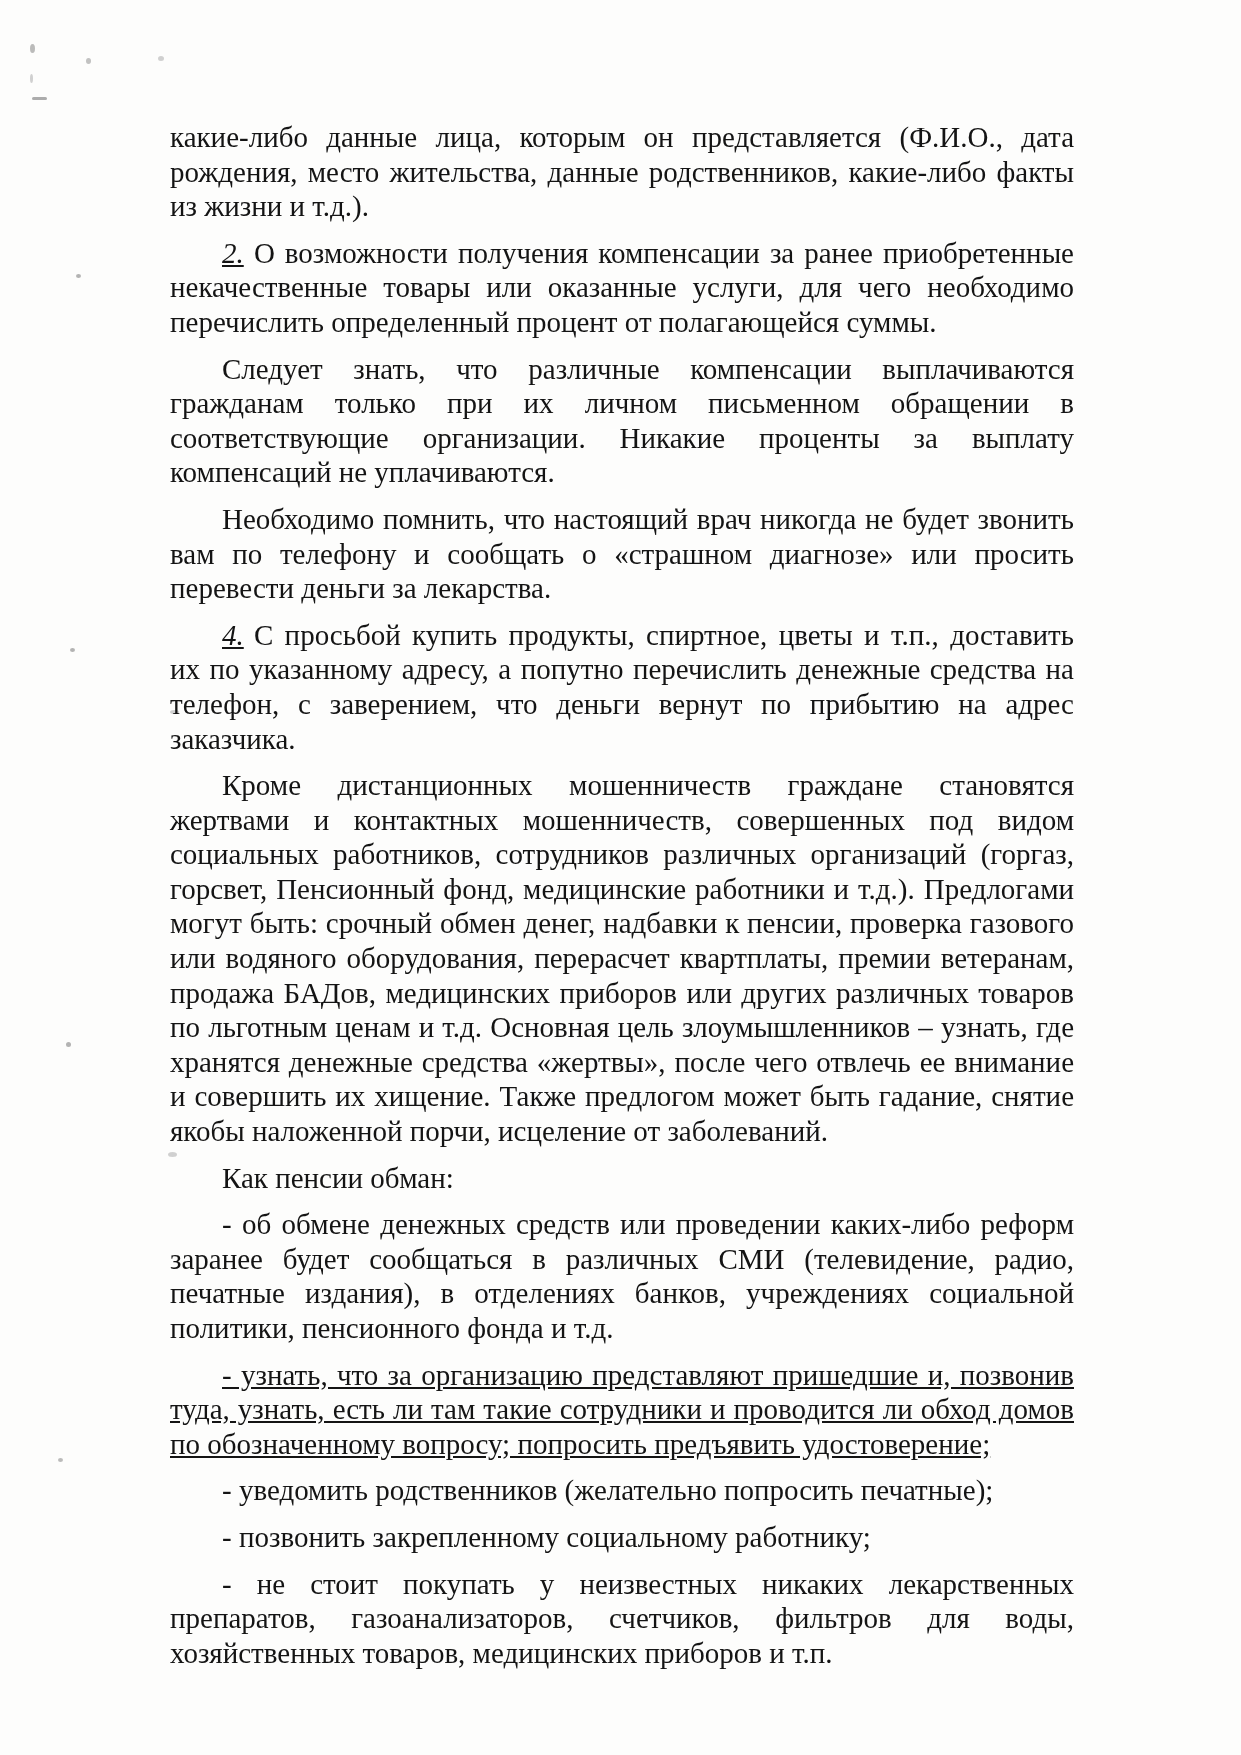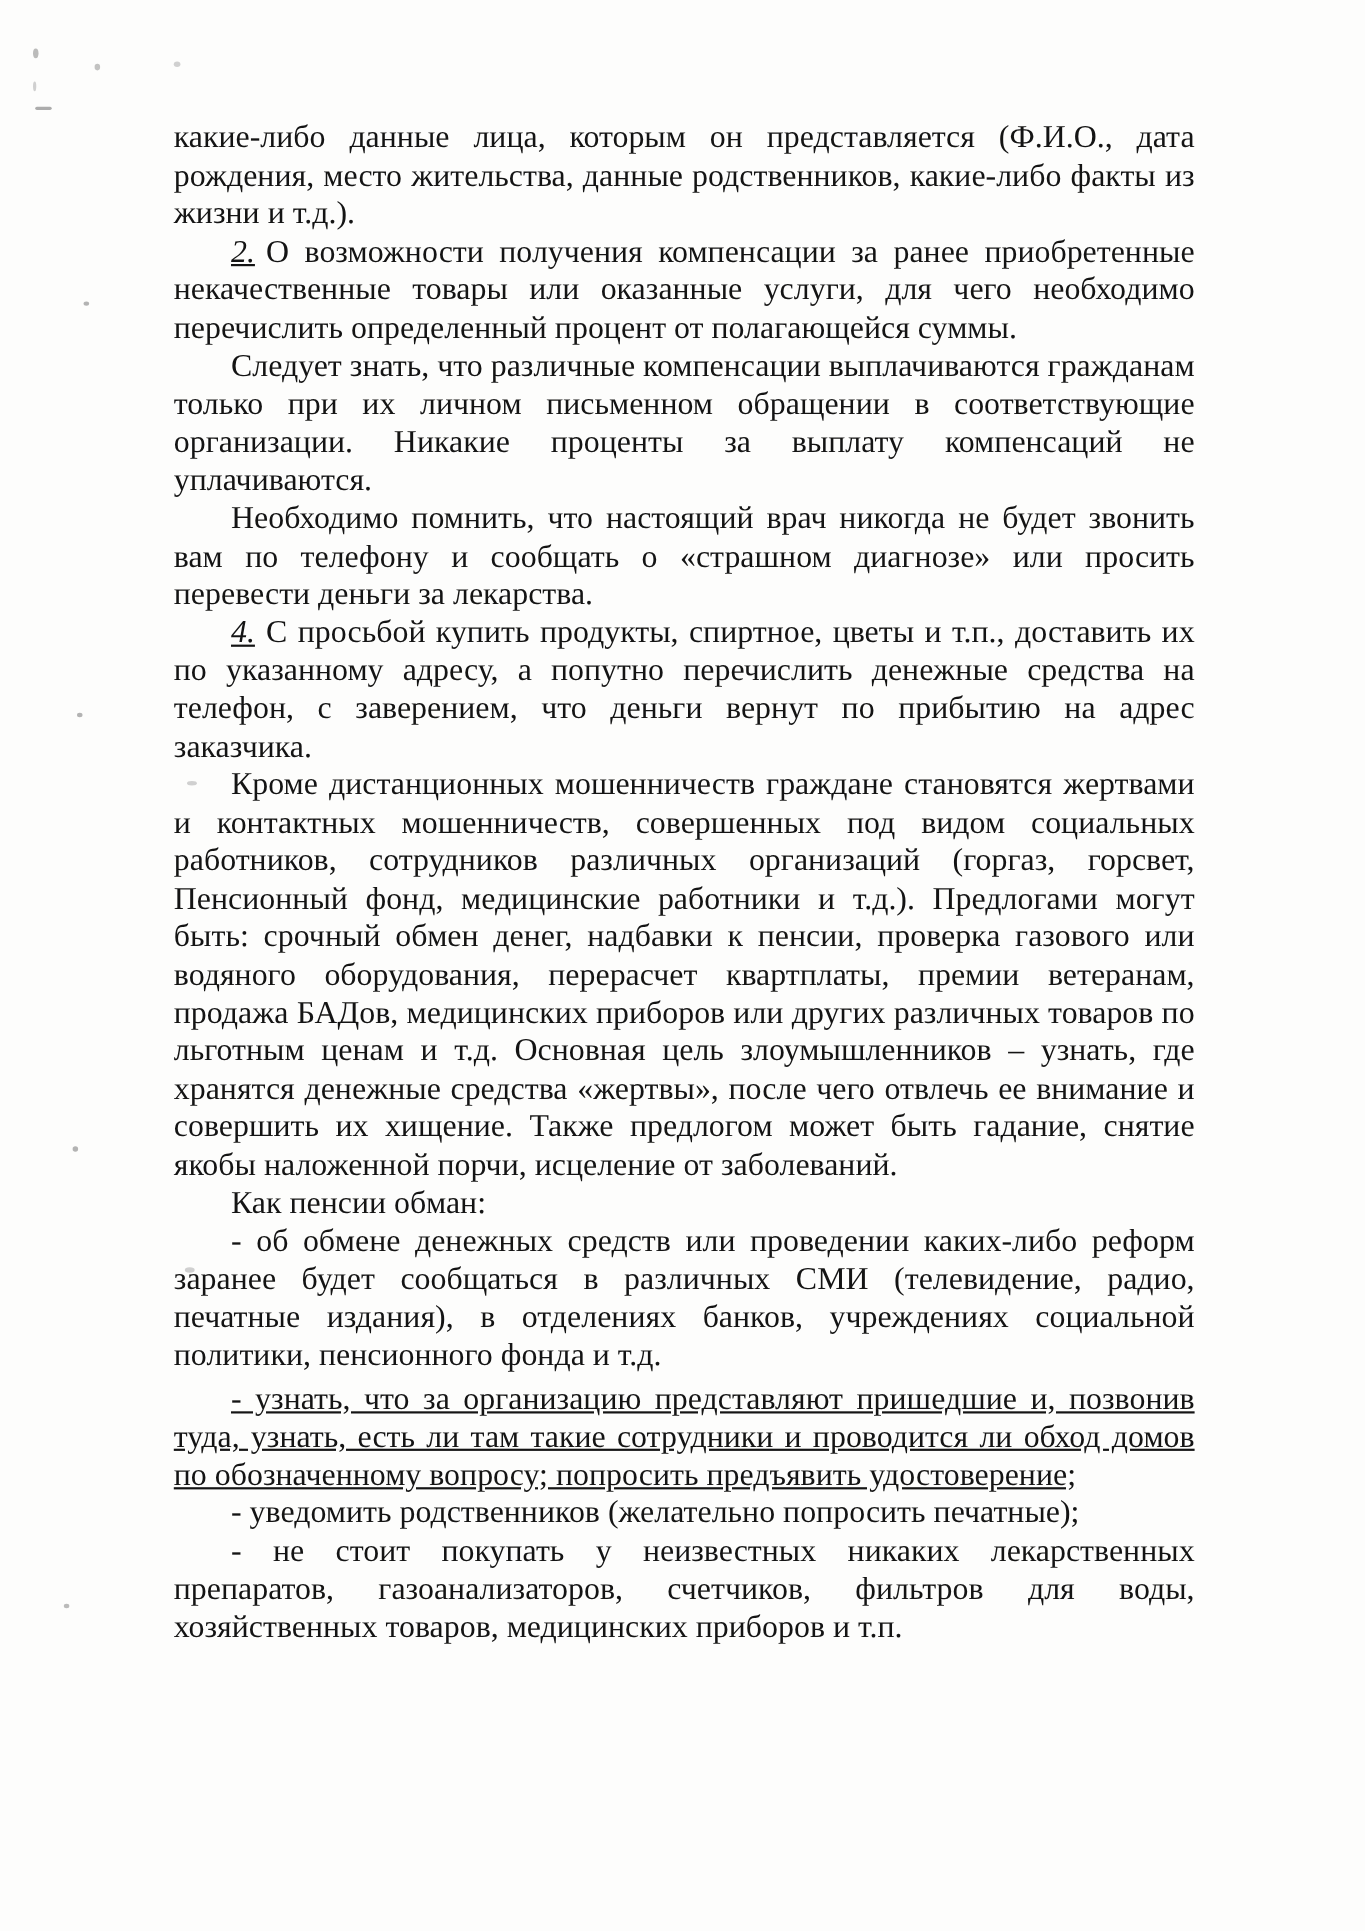--- a/index.html
+++ b/index.html
@@ -20,21 +20,21 @@
     left: 158px;
     top: 108px;
     width: 928px;
     font-family: "Liberation Serif", "DejaVu Serif", serif;
     font-size: 29px;
     line-height: 34.6px;
     color: #141414;
     text-align: justify;
   }
   .text-block p {
-    margin: 0;
+    margin: 12px;
     padding: 0;
   }
   p.indent {
     text-indent: 52px;
   }
   p.gap-before {
     margin-top: 5px;
     text-decoration: underline;
   }
   .pnum {
@@ -89,17 +89,18 @@
 
     <p class="indent">Как пенсии обман:</p>
 
     <p class="indent">- об обмене денежных средств или проведении каких-либо реформ заранее будет сообщаться в различных СМИ (телевидение, радио, печатные издания), в отделениях банков, учреждениях социальной политики, пенсионного фонда и т.д.</p>
 
     <p class="indent gap-before">- узнать, что за организацию представляют пришедшие и, позвонив туда, узнать, есть ли там такие сотрудники и проводится ли обход домов по обозначенному вопросу; попросить предъявить удостоверение;</p>
 
     <p class="indent">- уведомить родственников (желательно попросить печатные);</p>
 
 
+    <p class="indent">- позвонить закрепленному социальному работнику;</p>
 
     <p class="indent">- не стоит покупать у неизвестных никаких лекарственных препаратов, газоанализаторов, счетчиков, фильтров для воды, хозяйственных товаров, медицинских приборов и т.п.</p>
 
   </div>
 </div>
 
 </body></html>

